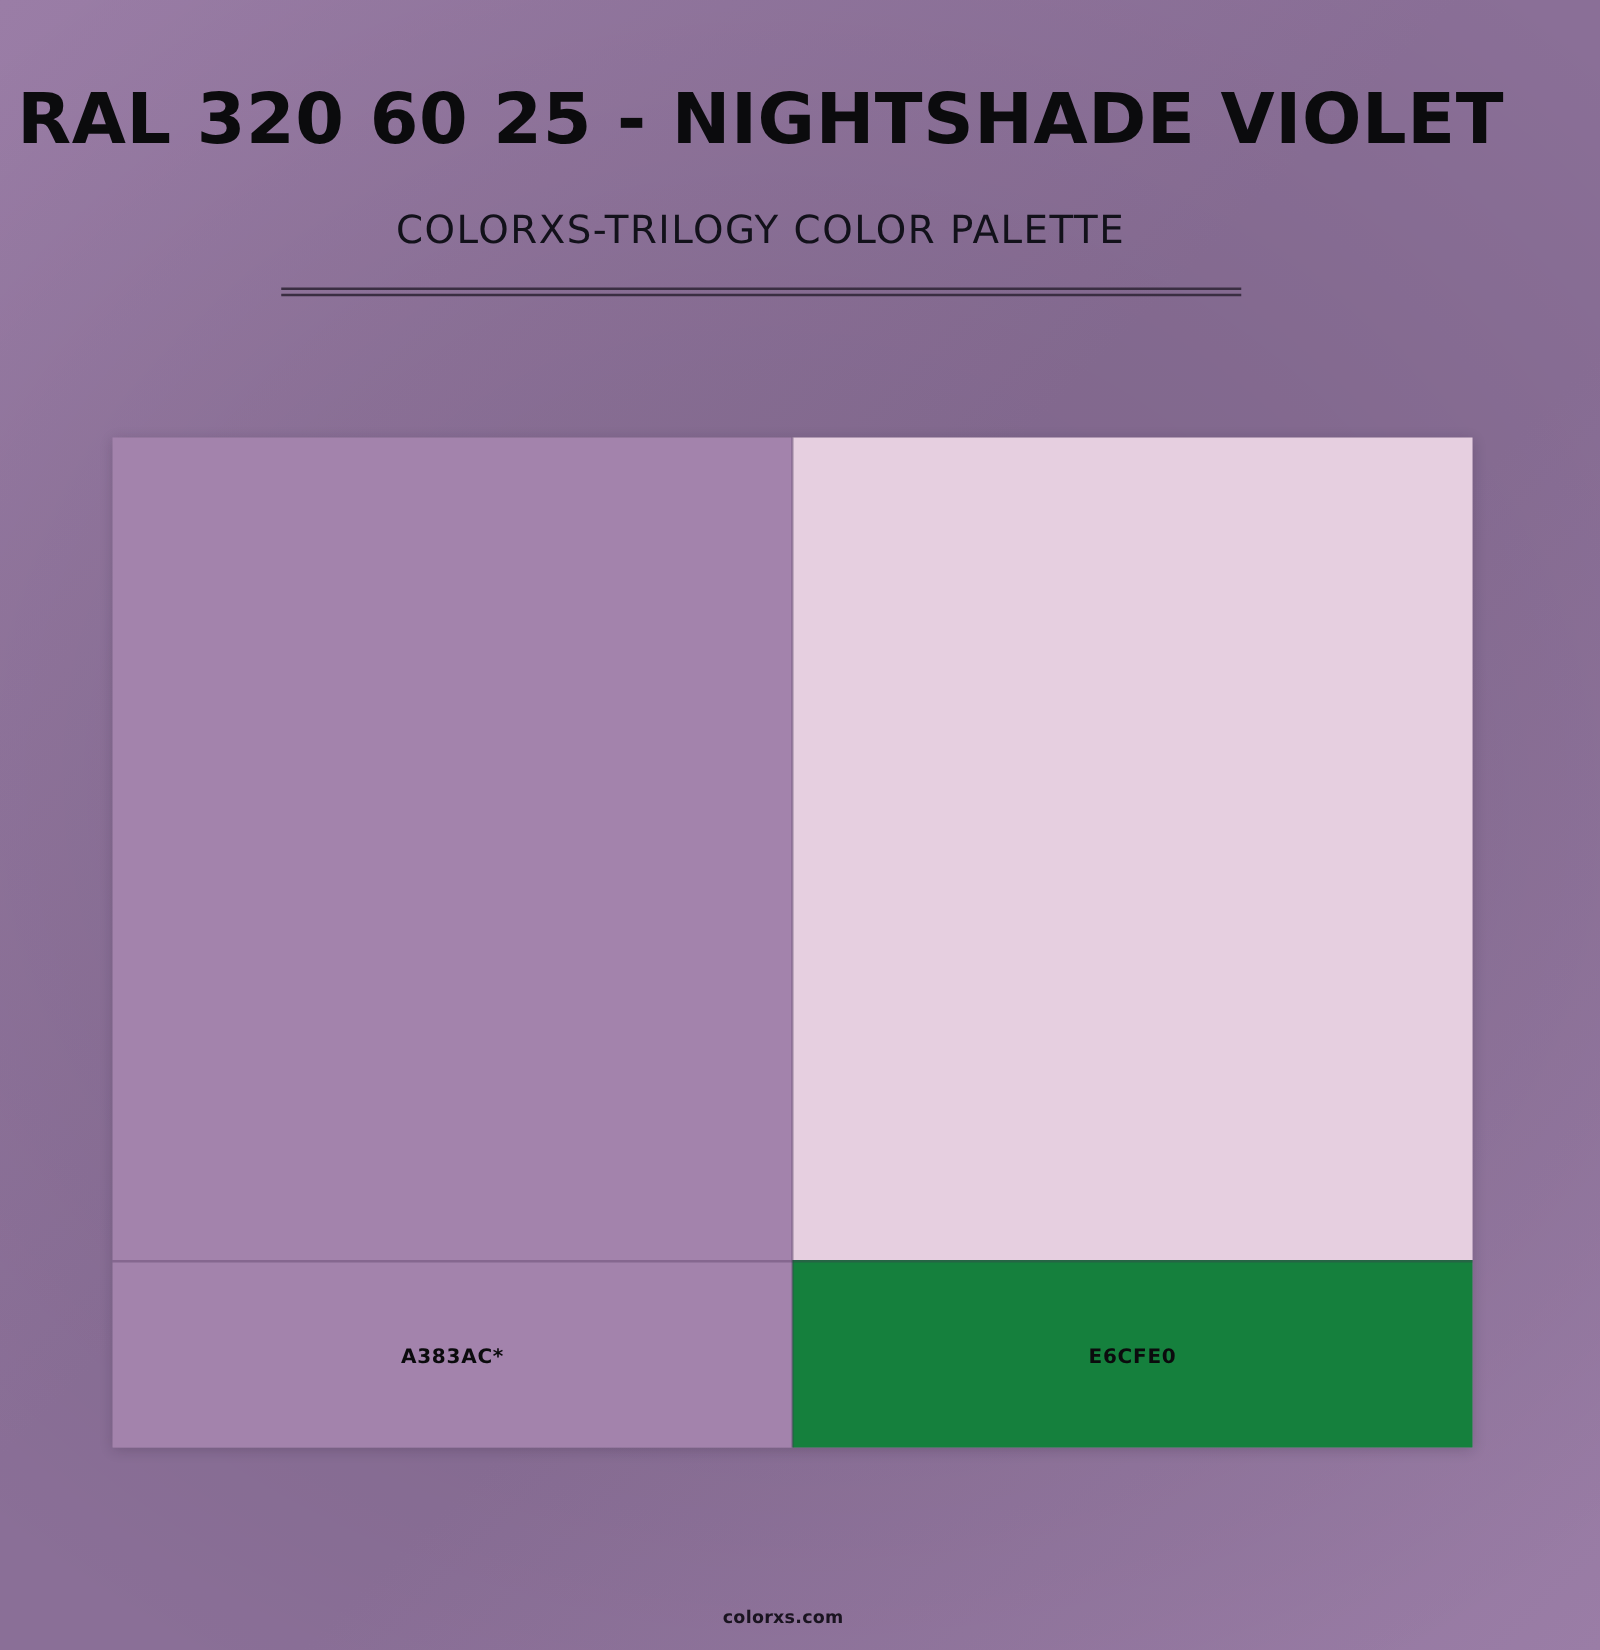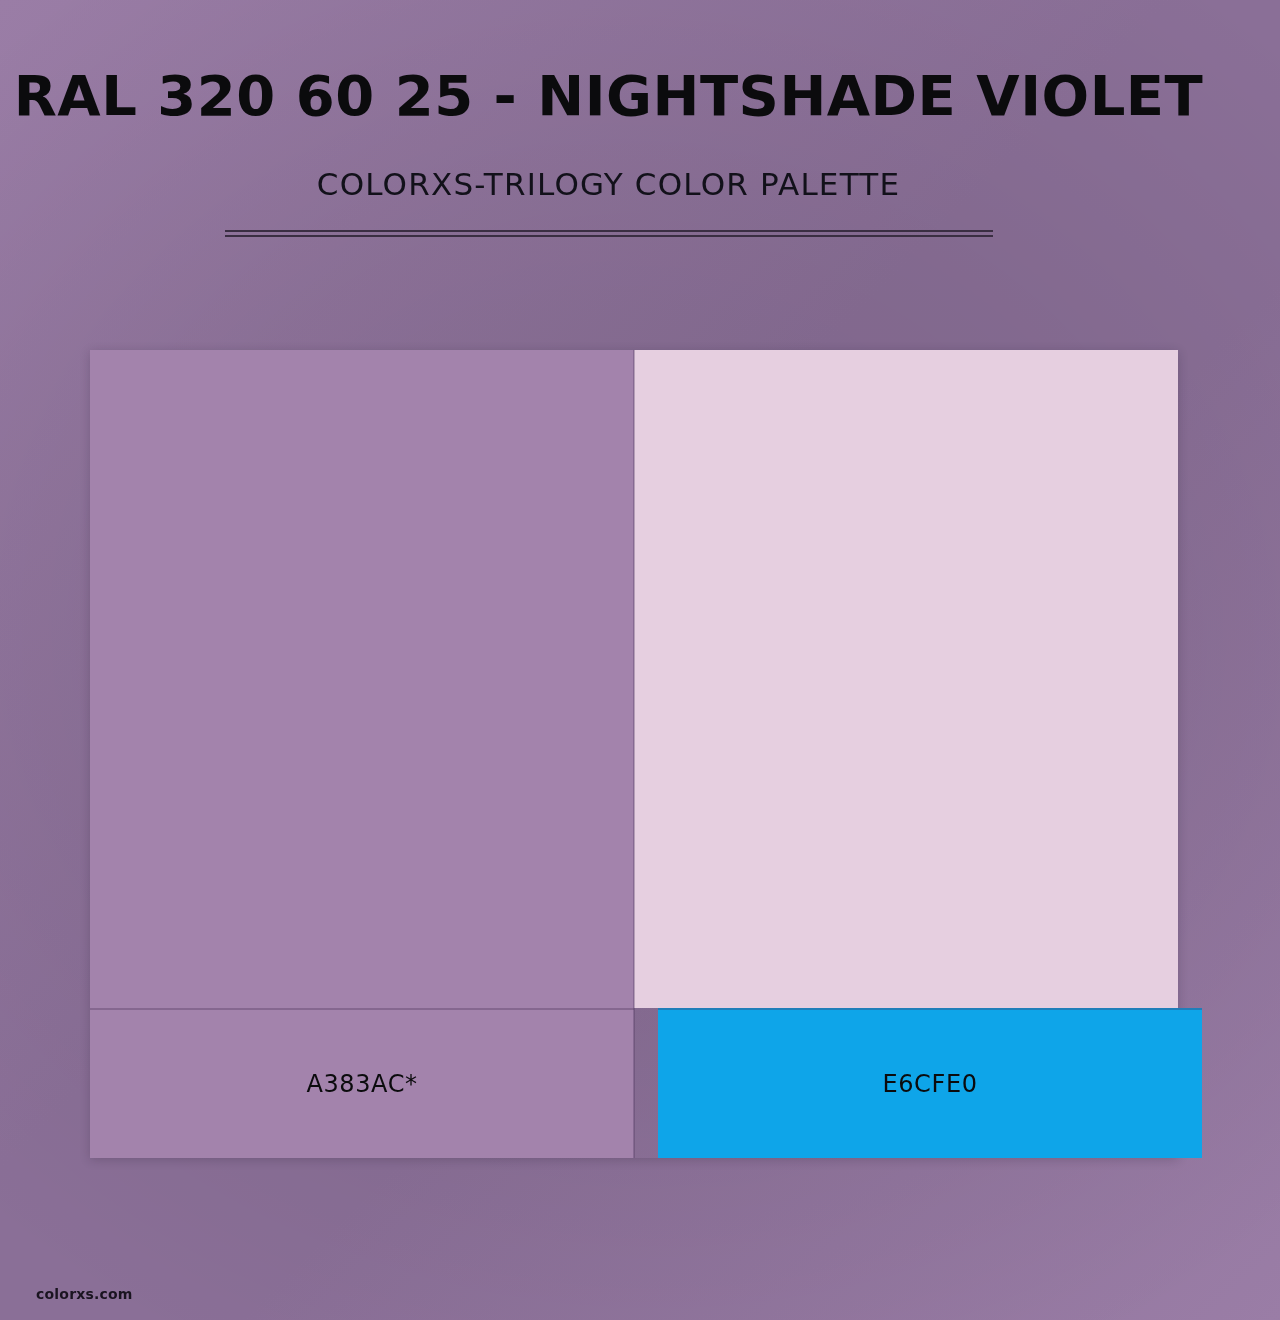--- a/index.html
+++ b/index.html
@@ -99,32 +99,33 @@
     flex: 1 1 auto;
     width: 100%;
     display: flex;
     align-items: center;
     justify-content: center;
     border-top: 2px solid rgba(70,45,85,0.32);
   }
 
   .swatch-label span {
     font-family: "DejaVu Sans", "Liberation Sans", sans-serif;
-    font-size: 24px;
-    font-weight: normal;
+    font-size: 16px;
+    font-weight: bold;
     letter-spacing: 0.6px;
     color: #0b0b0d;
   }
 
   
   .footer {
     position: absolute;
     left: 0;
     right: 0;
     top: 1285px;
+    text-align: center;
     padding-left: 36px;
   }
 
   .footer span {
     font-family: "DejaVu Sans", "Liberation Sans", sans-serif;
     font-size: 14px;
     font-weight: bold;
     color: #1a1420;
     letter-spacing: 0.2px;
   }
@@ -145,21 +146,21 @@
     <div class="swatch-col">
       <div class="swatch-chip" style="background-color: rgb(163, 131, 172);"></div>
       <div class="swatch-label" style="background-color: rgb(163, 131, 172);">
         <span>A383AC*</span>
       </div>
     </div>
 
 
     <div class="swatch-col">
       <div class="swatch-chip" style="background-color: rgb(230, 207, 224);"></div>
-      <div class="swatch-label" style="background-color: #0ea5e9; margin-left: 24px;">
+      <div class="swatch-label" style="background-color: #15803d;">
         <span>E6CFE0</span>
       </div>
     </div>
 
   </div>
 
   <div class="footer">
     <span>colorxs.com</span>
   </div>
 

